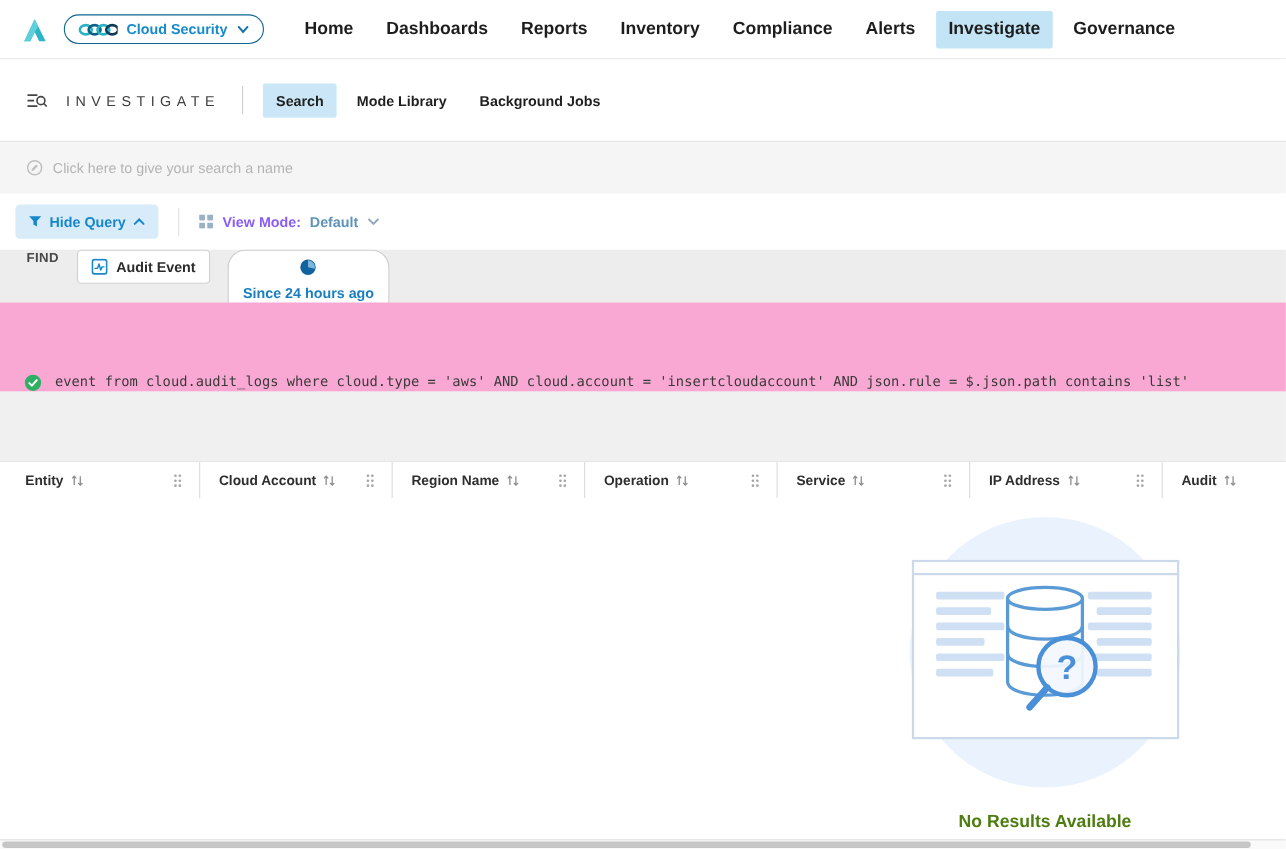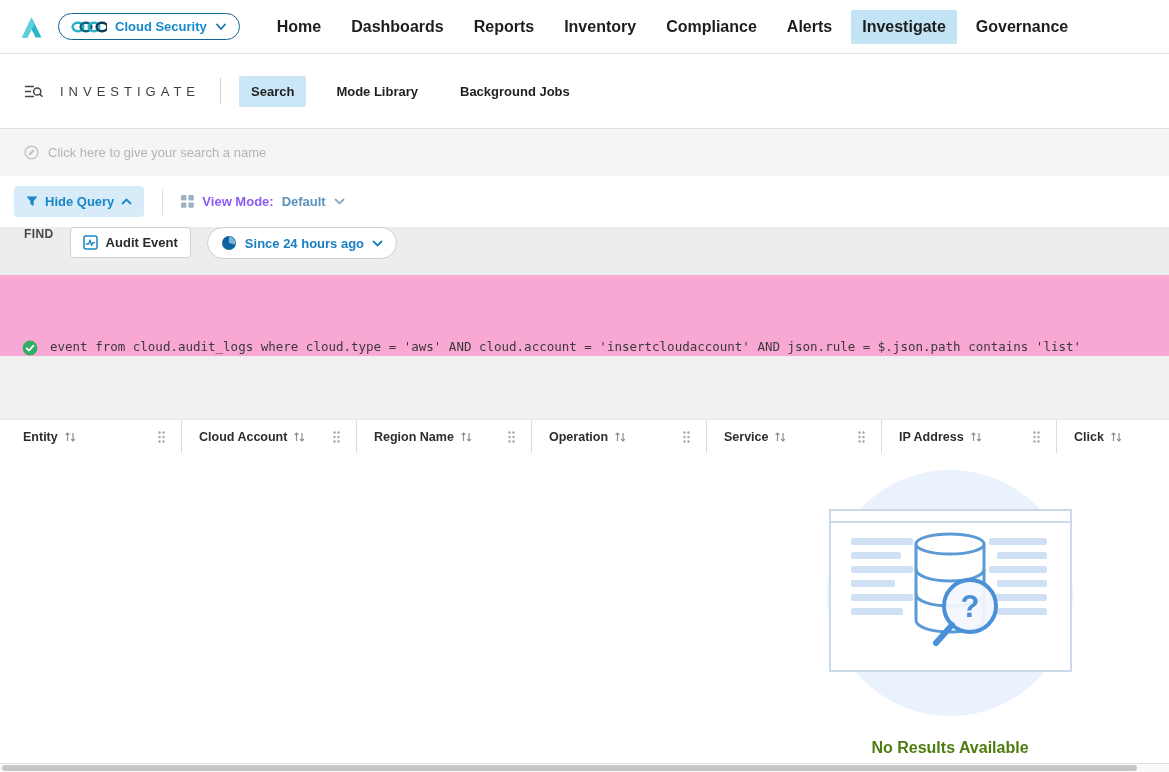--- a/index.html
+++ b/index.html
@@ -23,21 +23,21 @@
   .nav-items { display:flex; align-items:center; margin-left:22px; }
   .nav-item { font-size:16px; font-weight:bold; color:#1d1d1d; padding:8px 11px; margin:0 4px;
             cursor:pointer; text-decoration:none; white-space:nowrap; border-radius:2px; }
   .nav-item.active { background:#c3e4f5; }
 
   
   .subheader { height:75px; display:flex; align-items:center; padding:0 24px;
             border-bottom:1px solid #e0e0e0; background:#fff; flex:0 0 auto; }
   .module-title { letter-spacing:5px; font-size:13px; color:#3f3f3f; margin:0 20px 0 16px; }
   .v-divider { width:1px; height:26px; background:#cfcfcf; }
-  .sub-tabs { display:flex; align-items:center; margin-left:18px; gap:18px; }
+  .sub-tabs { display:flex; align-items:center; margin-left:18px; gap:6px; }
   .sub-tab { font-size:13px; font-weight:bold; color:#1f1f1f; padding:8px 12px; cursor:pointer;
             border-radius:2px; white-space:nowrap; }
   .sub-tab.active { background:#cbe7f7; }
 
   
   .name-bar { height:47px; background:#f5f5f5; display:flex; align-items:center; gap:9px;
             padding:0 24px; flex:0 0 auto; cursor:pointer; }
   .name-bar-text { color:#b4b4b4; font-size:13px; }
 
   
@@ -53,21 +53,21 @@
 
   
   .find-bar { height:48px; background:#ededed; display:flex; align-items:flex-start;
             padding:0 24px; gap:16px; flex:0 0 auto; }
   .find-label { font-size:12px; font-weight:bold; color:#484848; letter-spacing:.4px; }
   .audit-btn { display:flex; align-items:center; gap:8px; background:#fff;
             border:1px solid #cfcfcf; border-radius:4px; padding:7px 12px; font-size:13px;
             font-weight:bold; color:#2b2b2b; cursor:pointer; font-family:inherit; }
   .time-btn { display:flex; align-items:center; gap:8px; background:#fff;
             border:1px solid #cfcfcf; border-radius:16px; padding:7px 13px; font-size:13px;
-            font-weight:bold; color:#1a7fc1; cursor:pointer; font-family:inherit; }
+            font-weight:bold; color:#1a7fc1; cursor:pointer; font-family:inherit;flex-direction:column; }
 
   
   .query-area { height:81px; background:#f9a8d4; display:flex; align-items:flex-end; gap:12px;
             padding:13px 24px 0 22px; flex:0 0 auto; }
   .query-text { font-family:"DejaVu Sans Mono", monospace; font-size:12.5px; color:#3a3a3a;
             line-height:1.45; padding-top:1px; cursor:text; }
 
   .section-gap { height:64px; background:#f0f0f0; flex:0 0 auto; border-bottom:1px solid #e7e7e7; }
 
   
@@ -391,21 +391,21 @@
             <circle cx="6.5" cy="7" r="1.2"></circle>
             <circle cx="2.5" cy="11.5" r="1.2"></circle>
             <circle cx="6.5" cy="11.5" r="1.2"></circle>
           </g>
         </svg>
     </span>
   </div>
 
   <div class="th collast">
     <span class="th-group">
-      <span class="th-label">Click</span>
+      <span class="th-label">Audit</span>
       <span>
         <svg width="13" height="12" viewBox="0 0 13 12">
             <g stroke="#8f8f8f" stroke-width="1.2" fill="none">
               <path d="M3.5 10 V2 M1.6 3.9 L3.5 2 L5.4 3.9"></path>
               <path d="M9 2 V10 M7.1 8.1 L9 10 L10.9 8.1"></path>
             </g>
           </svg>
       </span>
     </span>
   </div>

